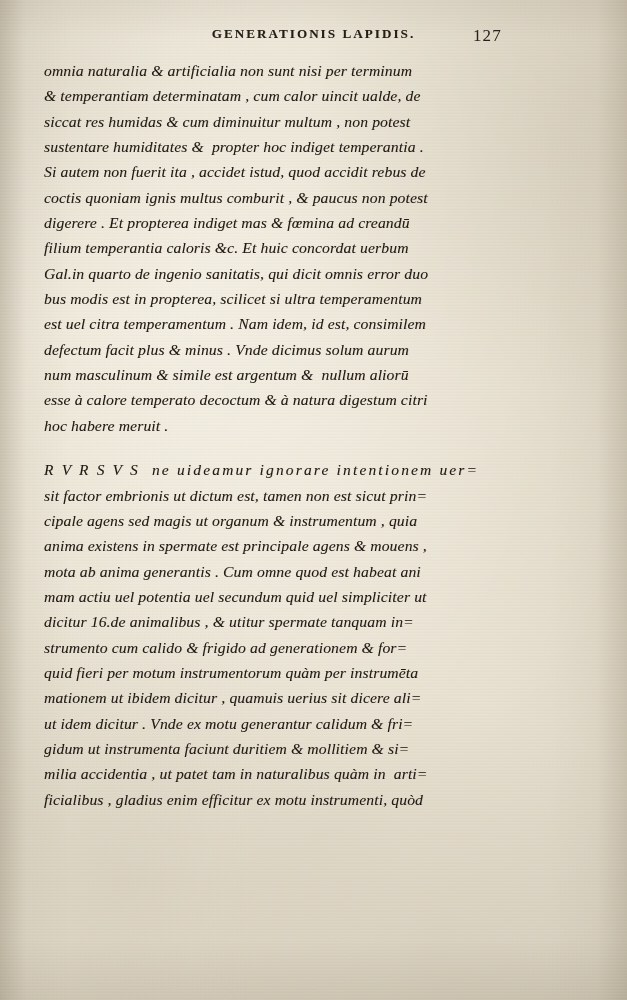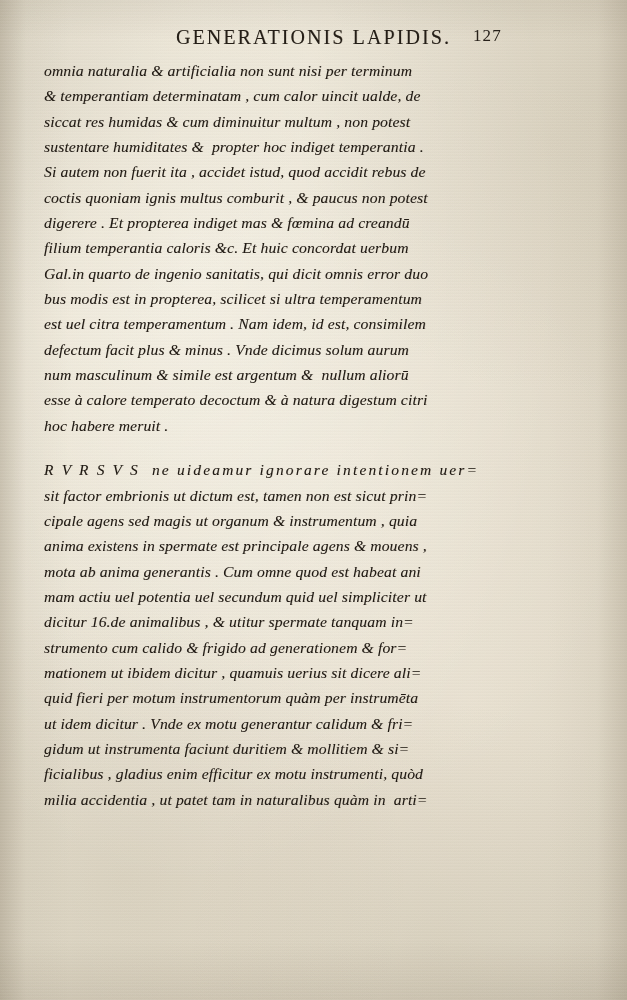--- a/index.html
+++ b/index.html
@@ -58,23 +58,23 @@
     top: 26px;
     left: 0;
     width: 627px;
     display: flex;
     align-items: baseline;
     justify-content: center;
     color: #231d16;
   }
   .running-title {
     font-family: "Liberation Serif", serif;
-    font-size: 20px;
+    font-size: 13px;
     letter-spacing: 2.1px;
-    font-weight: 400;
+    font-weight: 700;
     color: #241e17;
     text-shadow: 0.4px 0.3px 0 rgba(60,48,34,0.35);
     text-align: right;
   }
   .folio {
     position: absolute;
     right: 125px;
     top: 26px;
     font-family: "Liberation Serif", serif;
     font-size: 17px;
@@ -161,23 +161,23 @@
 
       <p class="para second">
         <span class="line smallcaps">R V R S V S  ne uideamur ignorare intentionem uer=</span>
         <span class="line">sit factor embrionis ut dictum est, tamen non est sicut prin=</span>
         <span class="line">cipale agens sed magis ut organum &amp; instrumentum , quia</span>
         <span class="line">anima existens in spermate est principale agens &amp; mouens ,</span>
         <span class="line">mota ab anima generantis . Cum omne quod est habeat ani</span>
         <span class="line">mam actiu uel potentia uel secundum quid uel simpliciter ut</span>
         <span class="line">dicitur 16.de animalibus , &amp; utitur spermate tanquam in=</span>
         <span class="line">strumento cum calido &amp; frigido ad generationem &amp; for=</span>
+        <span class="line">quid fieri per motum instrumentorum quàm per instrumēta</span>
         <span class="line">mationem ut ibidem dicitur , quamuis uerius sit dicere ali=</span>
-        <span class="line">quid fieri per motum instrumentorum quàm per instrumēta</span>
         <span class="line">ut idem dicitur . Vnde ex motu generantur calidum &amp; fri=</span>
         <span class="line">gidum ut instrumenta faciunt duritiem &amp; mollitiem &amp; si=</span>
+        <span class="line">milia accidentia , ut patet tam in naturalibus quàm in  arti=</span>
         <span class="line">ficialibus , gladius enim efficitur ex motu instrumenti, quòd</span>
-        <span class="line">milia accidentia , ut patet tam in naturalibus quàm in  arti=</span>
       </p>
 
     </div>
   </div>
 </div>
 
 </body></html>

